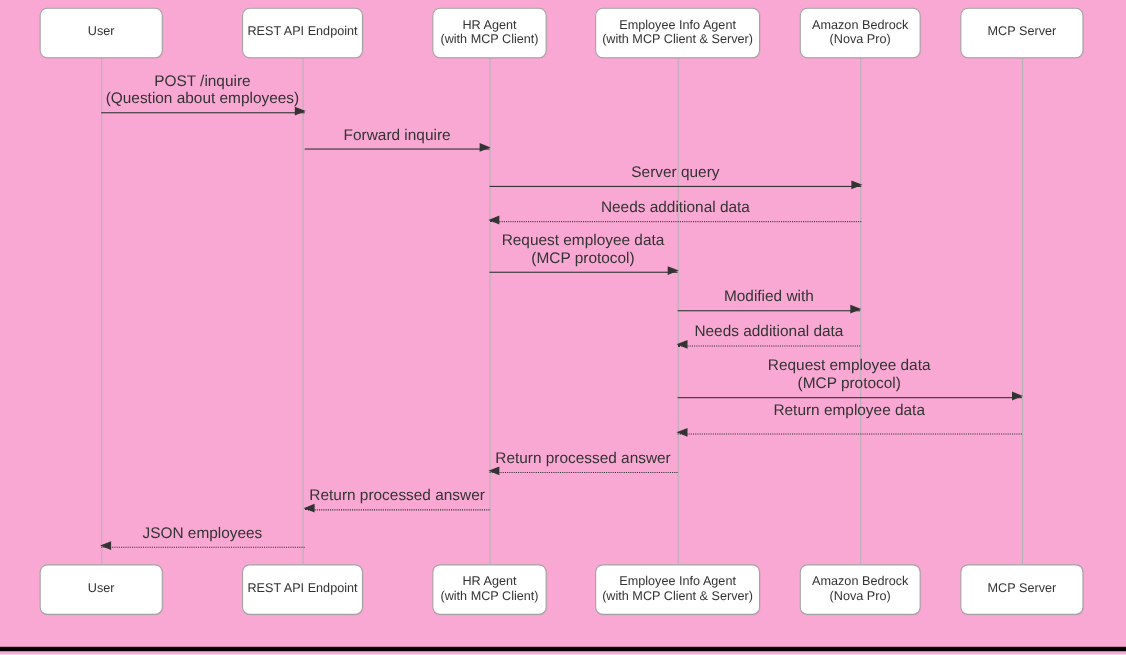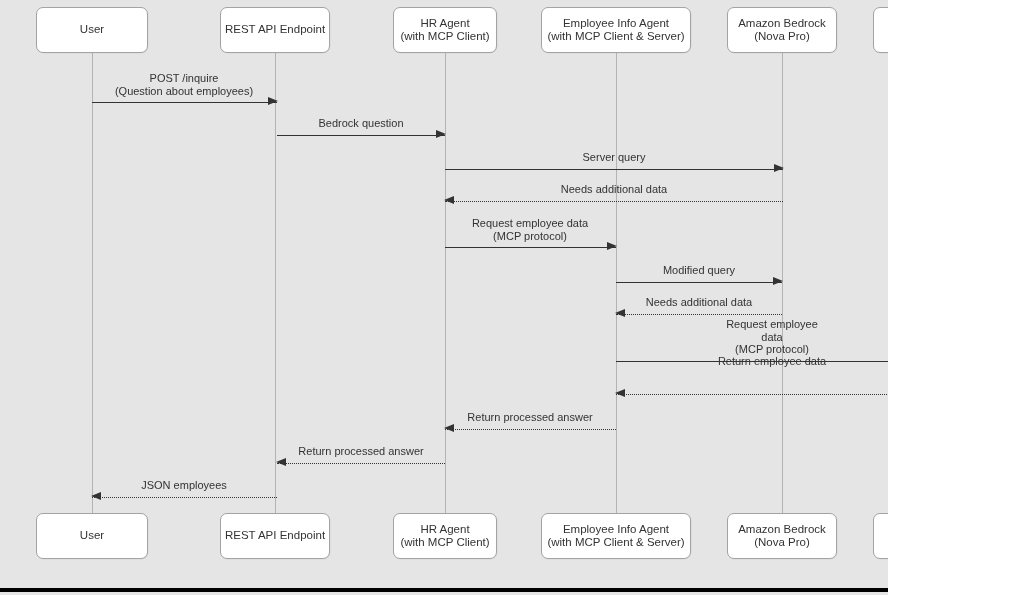--- a/index.html
+++ b/index.html
@@ -1,23 +1,23 @@
 <!DOCTYPE html>
 <html><head>
 <meta charset="utf-8">
 <style>
   * { margin: 0; padding: 0; box-sizing: border-box; }
   html, body { background: #ffffff; }
   body { font-family: "Liberation Sans", "DejaVu Sans", sans-serif; }
 
   .stage {
     position: relative;
-    width: 888px;
+    width: 1024px;
     height: 595px;
-    background: #e5e5e5;
+    background: #f9a8d4;
     overflow: hidden;
     color: #333333;
   }
 
   
   .actor-box {
     position: absolute;
     height: 46px;
     background: #ffffff;
     border: 1px solid #a3a3a3;
@@ -40,21 +40,21 @@
     height: 460px;
     width: 1px;
     background: #b3b3b3;
   }
 
   
   .msg-label {
     position: absolute;
     transform: translate(-50%, -100%);
     padding-bottom: 4px;
-    font-size: 11px;
+    font-size: 14px;
     line-height: 1.15;
     text-align: center;
     white-space: pre-line;
     color: #333333;
     background: transparent;
   }
   .msg-line {
     position: absolute;
     height: 0;
   }
@@ -109,58 +109,58 @@
 (Nova Pro)</div>
   <div class="actor-box" style="left:873px; top:7px; width:112px">MCP Server</div>
 
   <div>
     <div class="msg-label" style="left:184px;top:101px">POST /inquire
 (Question about employees)</div>
     <div class="msg-line solid dir-right" style="left:92px;top:102px;width:185px"></div>
   </div>
 
   <div>
-    <div class="msg-label" style="left:361px;top:134px">Bedrock question</div>
+    <div class="msg-label" style="left:361px;top:134px">Forward inquire</div>
     <div class="msg-line solid dir-right" style="left:277px;top:135px;width:168px"></div>
   </div>
 
   <div>
     <div class="msg-label" style="left:614px;top:168px">Server query</div>
     <div class="msg-line solid dir-right" style="left:445px;top:169px;width:338px"></div>
   </div>
 
   <div>
     <div class="msg-label" style="left:614px;top:200px">Needs additional data</div>
     <div class="msg-line dotted dir-left" style="left:445px;top:201px;width:338px"></div>
   </div>
 
   <div>
     <div class="msg-label" style="left:530px;top:246px">Request employee data
 (MCP protocol)</div>
     <div class="msg-line solid dir-right" style="left:445px;top:247px;width:171px"></div>
   </div>
 
   <div>
-    <div class="msg-label" style="left:699px;top:281px">Modified query</div>
+    <div class="msg-label" style="left:699px;top:281px">Modified with</div>
     <div class="msg-line solid dir-right" style="left:616px;top:282px;width:166px"></div>
   </div>
 
   <div>
     <div class="msg-label" style="left:699px;top:313px">Needs additional data</div>
     <div class="msg-line dotted dir-left" style="left:616px;top:314px;width:166px"></div>
   </div>
 
   <div>
     <div class="msg-label" style="left:772px;top:360px">Request employee data
 (MCP protocol)</div>
     <div class="msg-line solid dir-right" style="left:616px;top:361px;width:313px"></div>
   </div>
 
   <div>
-    <div class="msg-label" style="left:772px;top:372px">Return employee data</div>
+    <div class="msg-label" style="left:772px;top:384px">Return employee data</div>
     <div class="msg-line dotted dir-left" style="left:616px;top:394px;width:313px"></div>
   </div>
 
   <div>
     <div class="msg-label" style="left:530px;top:428px">Return processed answer</div>
     <div class="msg-line dotted dir-left" style="left:445px;top:429px;width:171px"></div>
   </div>
 
   <div>
     <div class="msg-label" style="left:361px;top:462px">Return processed answer</div>

